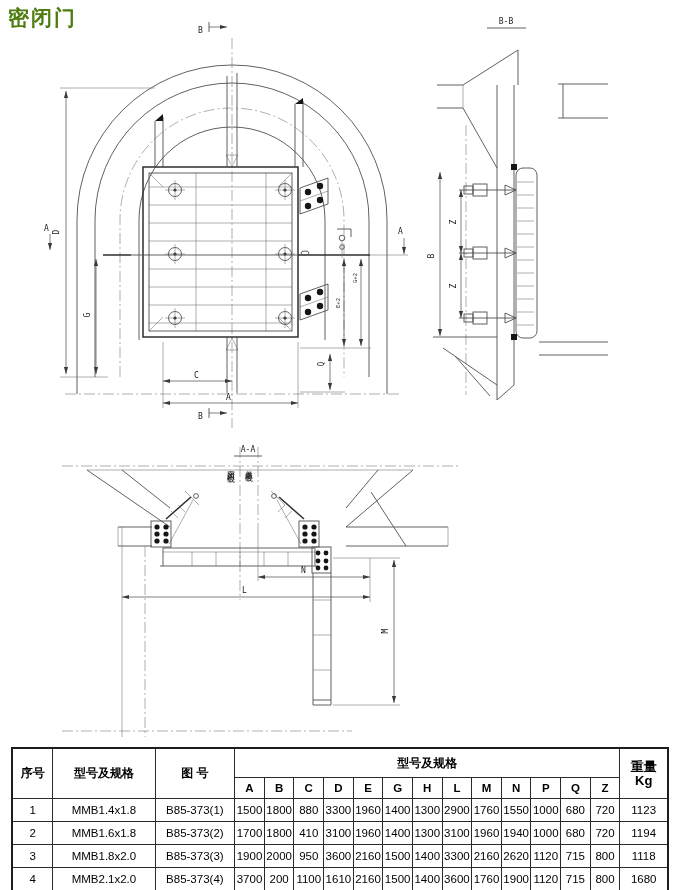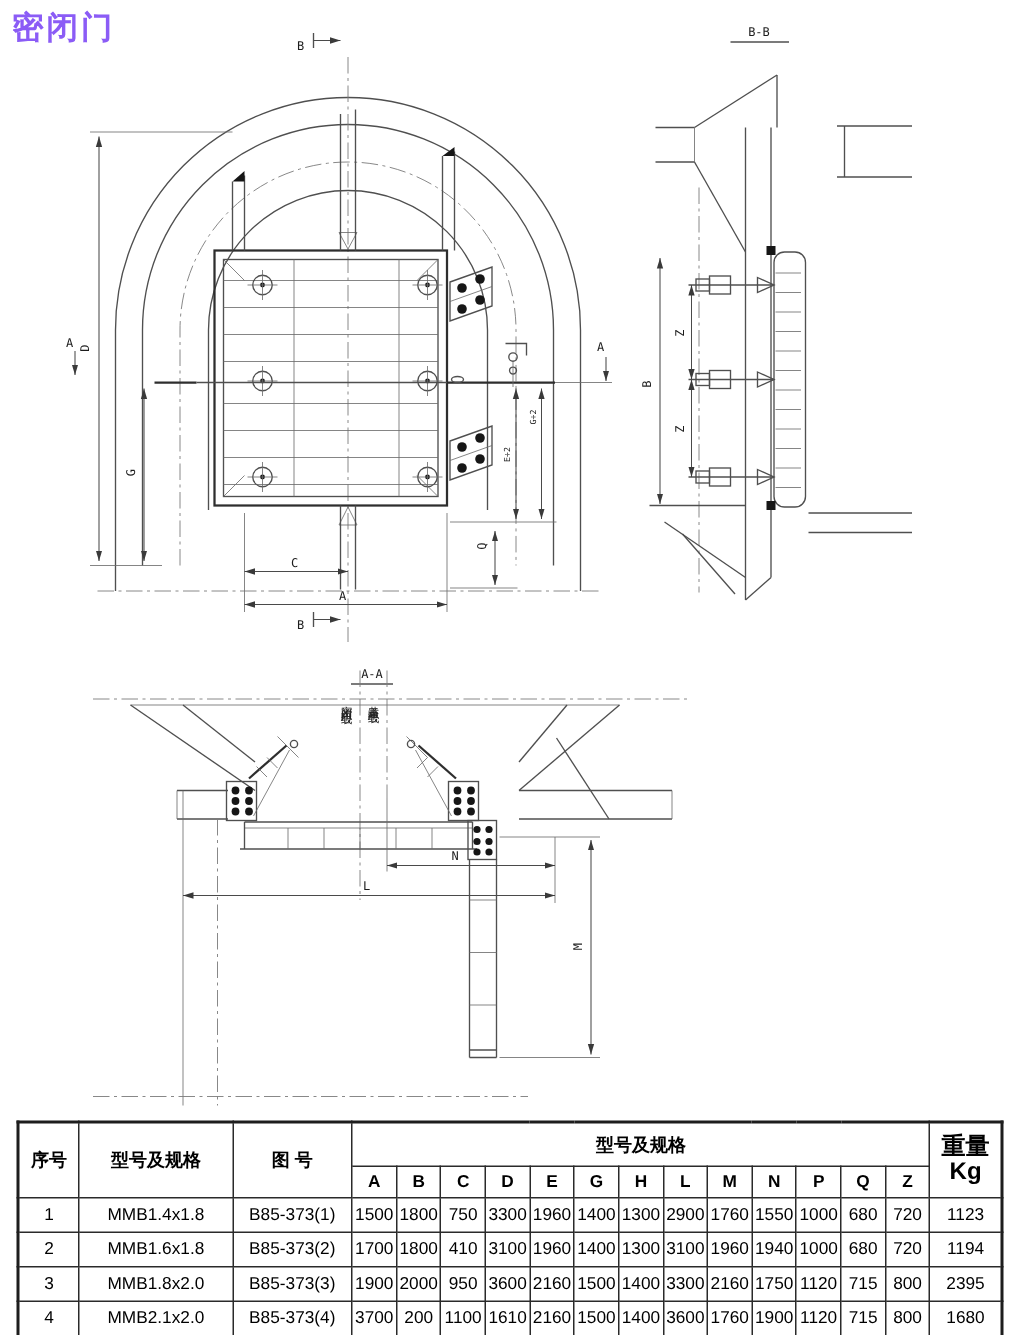--- a/index.html
+++ b/index.html
@@ -1,19 +1,19 @@
 <!DOCTYPE html>
 <html><head>
 <meta charset="utf-8">
 <style>
   html,body{margin:0;padding:0;background:#ffffff;}
   body{width:680px;height:890px;position:relative;overflow:hidden;
        font-family:"Liberation Sans",sans-serif;color:#111;}
   .title{position:absolute;left:8px;top:4px;font-size:21px;font-weight:700;
-         letter-spacing:2px;color:#8b5cf6;}
+         letter-spacing:2px;color:#4d7c0f;}
   .drawing{position:absolute;left:0;top:0;}
   
   .ln{stroke:#4f4f4f;stroke-width:0.9;fill:none;}
   .ln2{stroke:#6b6b6b;stroke-width:0.55;fill:none;}
   .lnb{stroke:#2e2e2e;stroke-width:1.5;fill:none;}
   .cl{stroke:#7a7a7a;stroke-width:0.6;fill:none;stroke-dasharray:11 3 2 3;}
   .dim{stroke:#4a4a4a;stroke-width:0.7;fill:none;
        marker-start:url(#arrS);marker-end:url(#arrE);}
   .lbl{font-family:"DejaVu Sans Mono",monospace;font-size:8px;fill:#1c1c1c;}
   .lbl-s{font-family:"DejaVu Sans Mono",monospace;font-size:5.5px;fill:#1c1c1c;}
@@ -23,21 +23,21 @@
   
   .tblwrap{position:absolute;left:11px;top:747px;}
   table{border-collapse:collapse;table-layout:fixed;width:658px;
         border:2px solid #1d1d1d;}
   th,td{border:1px solid #2a2a2a;text-align:center;vertical-align:middle;
         padding:0;overflow:hidden;white-space:nowrap;}
   thead th{font-size:12px;font-weight:700;color:#000;}
   thead tr.letters th{height:20px;font-size:11.5px;font-weight:700;}
   thead tr.top th{height:28px;}
   tbody td{height:22px;font-size:11.5px;font-weight:400;color:#000;}
-  .wcell{line-height:1.05;font-size:16px;text-align:center;}
+  .wcell{line-height:1.05;font-size:13px;text-align:center;}
 </style>
 </head>
 <body>
 
 <div class="title">密闭门</div>
 
 <svg class="drawing" width="680" height="745" viewBox="0 0 680 745">
   <defs>
     <marker id="arrE" markerWidth="11" markerHeight="8" refX="10" refY="4" orient="auto">
       <path d="M0,1 L10,4 L0,7 z" fill="#3a3a3a"></path>
@@ -416,21 +416,21 @@
           <th>Z</th>
         </tr>
     </thead>
     <tbody>
         <tr>
           <td>1</td>
           <td>MMB1.4x1.8</td>
           <td>B85-373(1)</td>
           <td>1500</td>
           <td>1800</td>
-          <td>750</td>
+          <td>880</td>
           <td>3300</td>
           <td>1960</td>
           <td>1400</td>
           <td>1300</td>
           <td>2900</td>
           <td>1760</td>
           <td>1550</td>
           <td>1000</td>
           <td>680</td>
           <td>720</td>
@@ -461,25 +461,25 @@
           <td>B85-373(3)</td>
           <td>1900</td>
           <td>2000</td>
           <td>950</td>
           <td>3600</td>
           <td>2160</td>
           <td>1500</td>
           <td>1400</td>
           <td>3300</td>
           <td>2160</td>
-          <td>1750</td>
+          <td>2620</td>
           <td>1120</td>
           <td>715</td>
           <td>800</td>
-          <td>2395</td>
+          <td>1118</td>
         </tr>
         <tr>
           <td>4</td>
           <td>MMB2.1x2.0</td>
           <td>B85-373(4)</td>
           <td>3700</td>
           <td>200</td>
           <td>1100</td>
           <td>1610</td>
           <td>2160</td>

